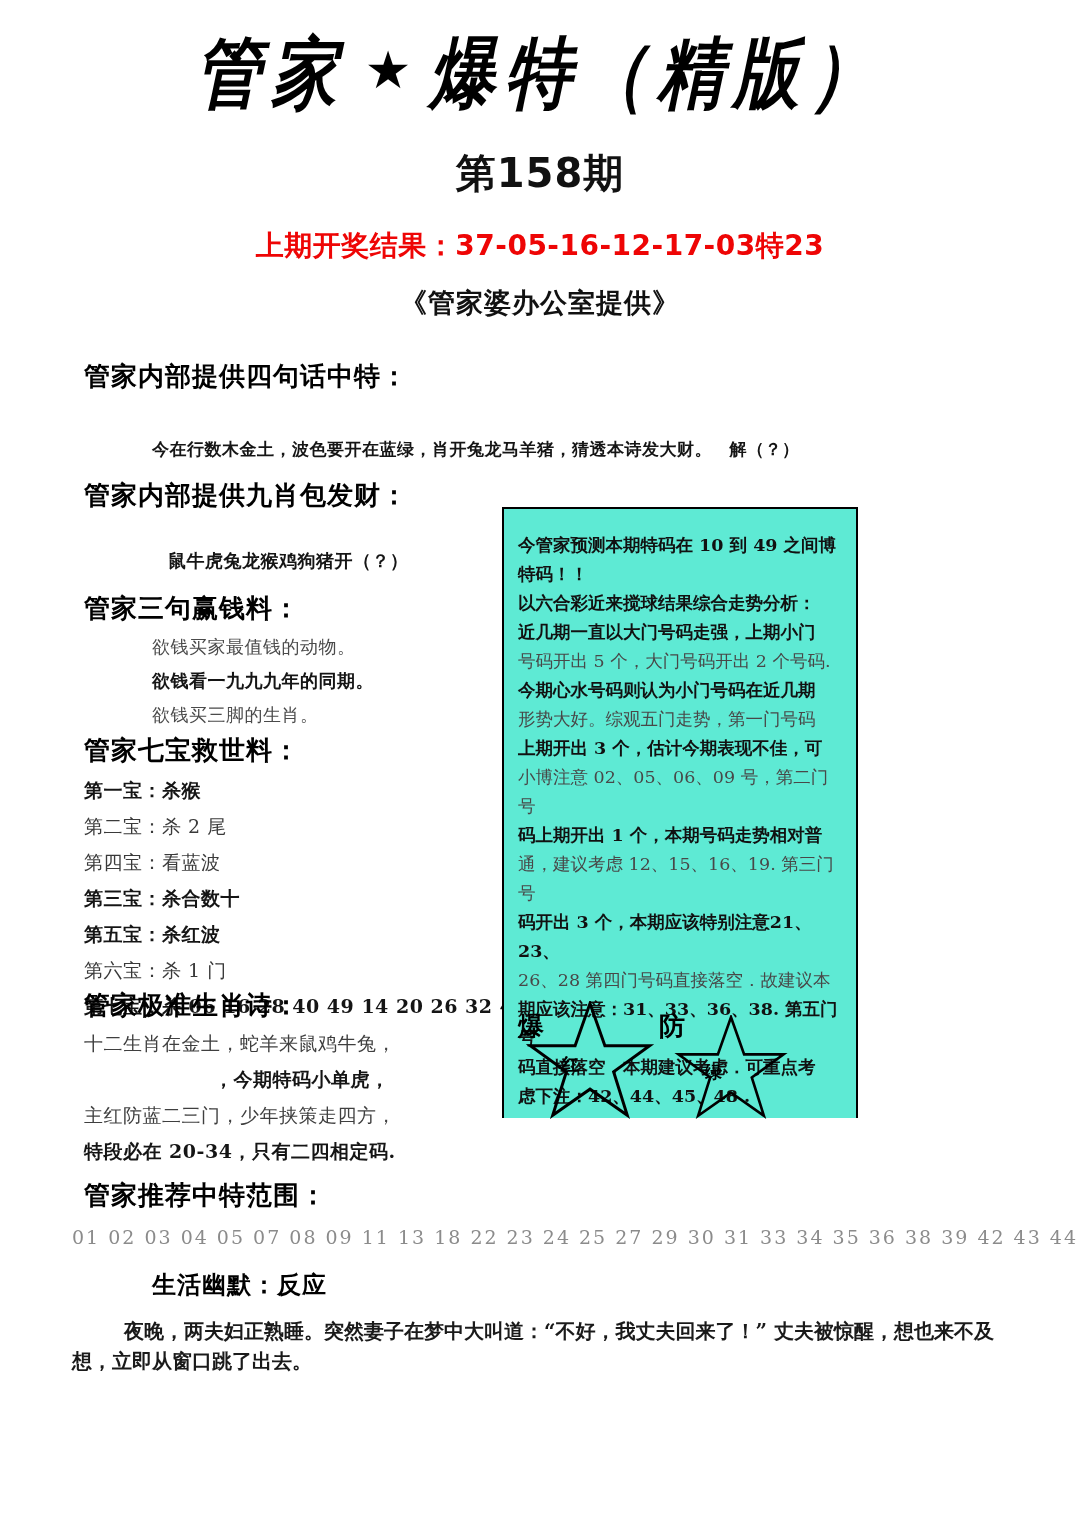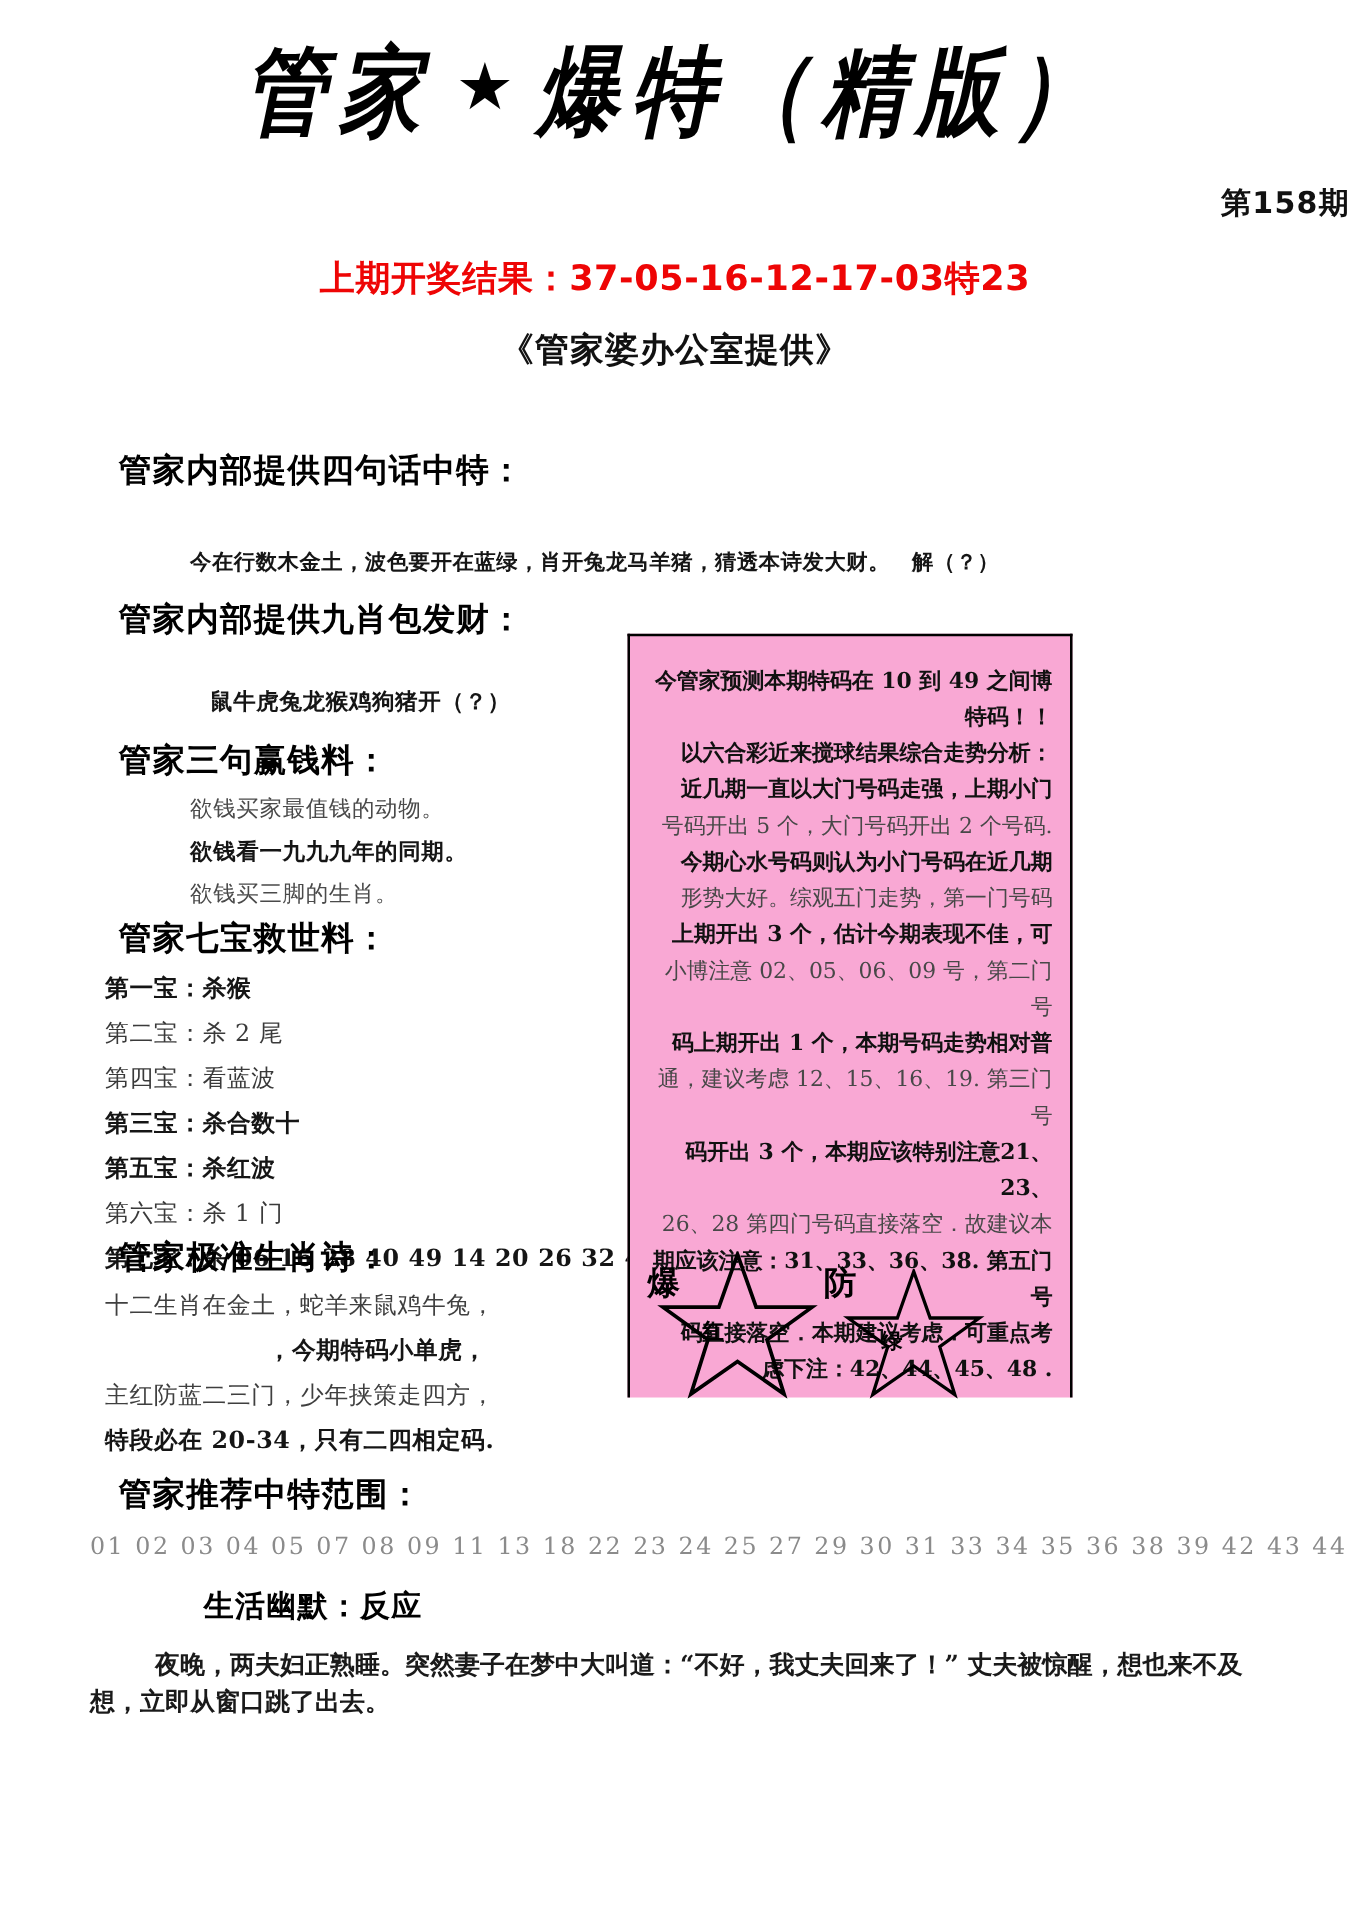--- a/index.html
+++ b/index.html
@@ -34,24 +34,24 @@
     white-space:nowrap;
   }
   .mh-star{
     font-size:52px;
     line-height:1;
     color:#000;
     transform:translateY(-4px);
   }
 
   .issue{
-    text-align:right;
+    text-align:center;
     font-family:"DejaVu Sans","Liberation Sans",sans-serif;
     font-weight:bold;
-    font-size:24px;
+    font-size:40px;
     margin-top:24px;
     letter-spacing:1px;
   }
   .result{
     text-align:center;
     color:#ee0505;
     font-weight:bold;
     font-size:28px;
     margin-top:26px;
     letter-spacing:0.5px;
@@ -65,21 +65,20 @@
     letter-spacing:1px;
   }
 
   
   .sec-title{
     font-family:"DejaVu Serif","Liberation Serif",serif;
     font-size:26px;
     font-weight:bold;
     letter-spacing:1px;
     color:#000;
-    margin-left:11px;
   }
   .body-line{
     font-family:"DejaVu Serif","Liberation Serif",serif;
     font-weight:bold;
     font-size:18px;
     letter-spacing:0.5px;
     color:#151515;
   }
   .light{font-weight:normal;color:#4a4a4a;}
 
@@ -115,22 +114,21 @@
            font-family:"DejaVu Serif","Liberation Serif",serif;color:#1a1a1a;}
 
   
   .panel{
     position:absolute;
     left:502px;top:481px;
     width:356px;height:611px;
     border:2px solid #000;
     border-bottom:none;
     box-sizing:border-box;
-    background:#f9a8d4;
-    text-align:right;
+    background:#5eead4;
   }
   .panel-inner{
     padding:22px 14px 0 14px;
     font-family:"DejaVu Serif","Liberation Serif",serif;
     font-size:17.5px;
     line-height:29px;
     letter-spacing:0px;
     color:#111;
   }
   .panel-inner p{margin:0;}

